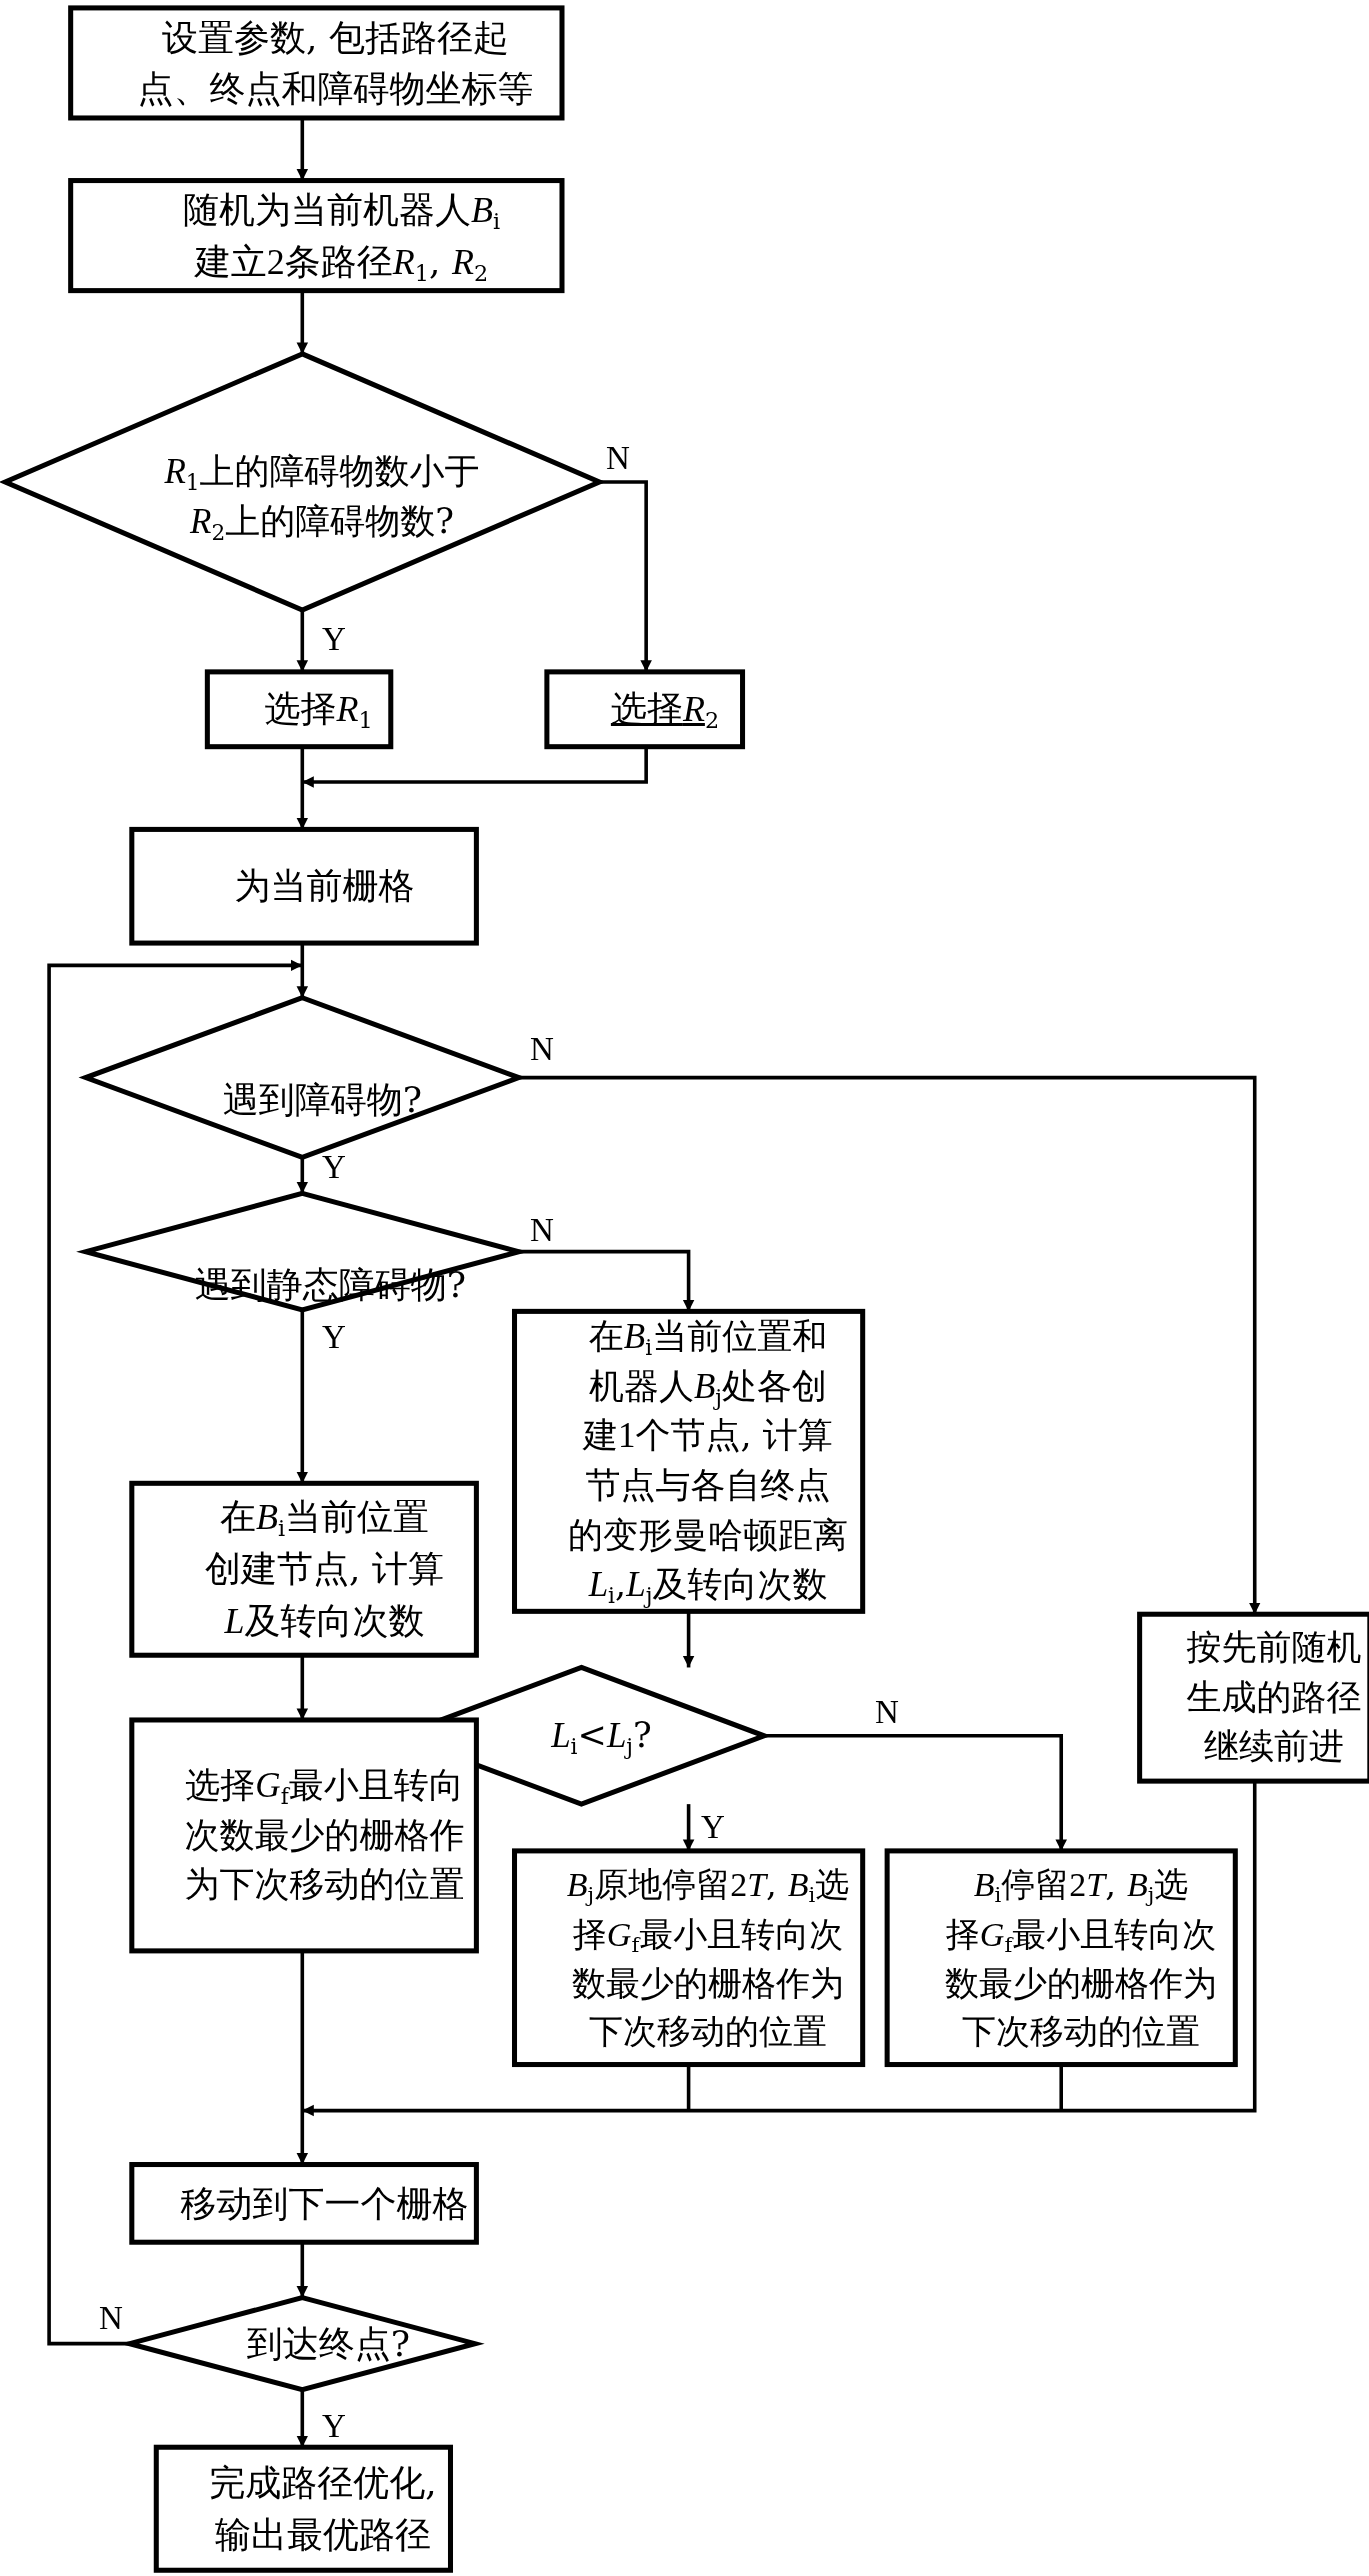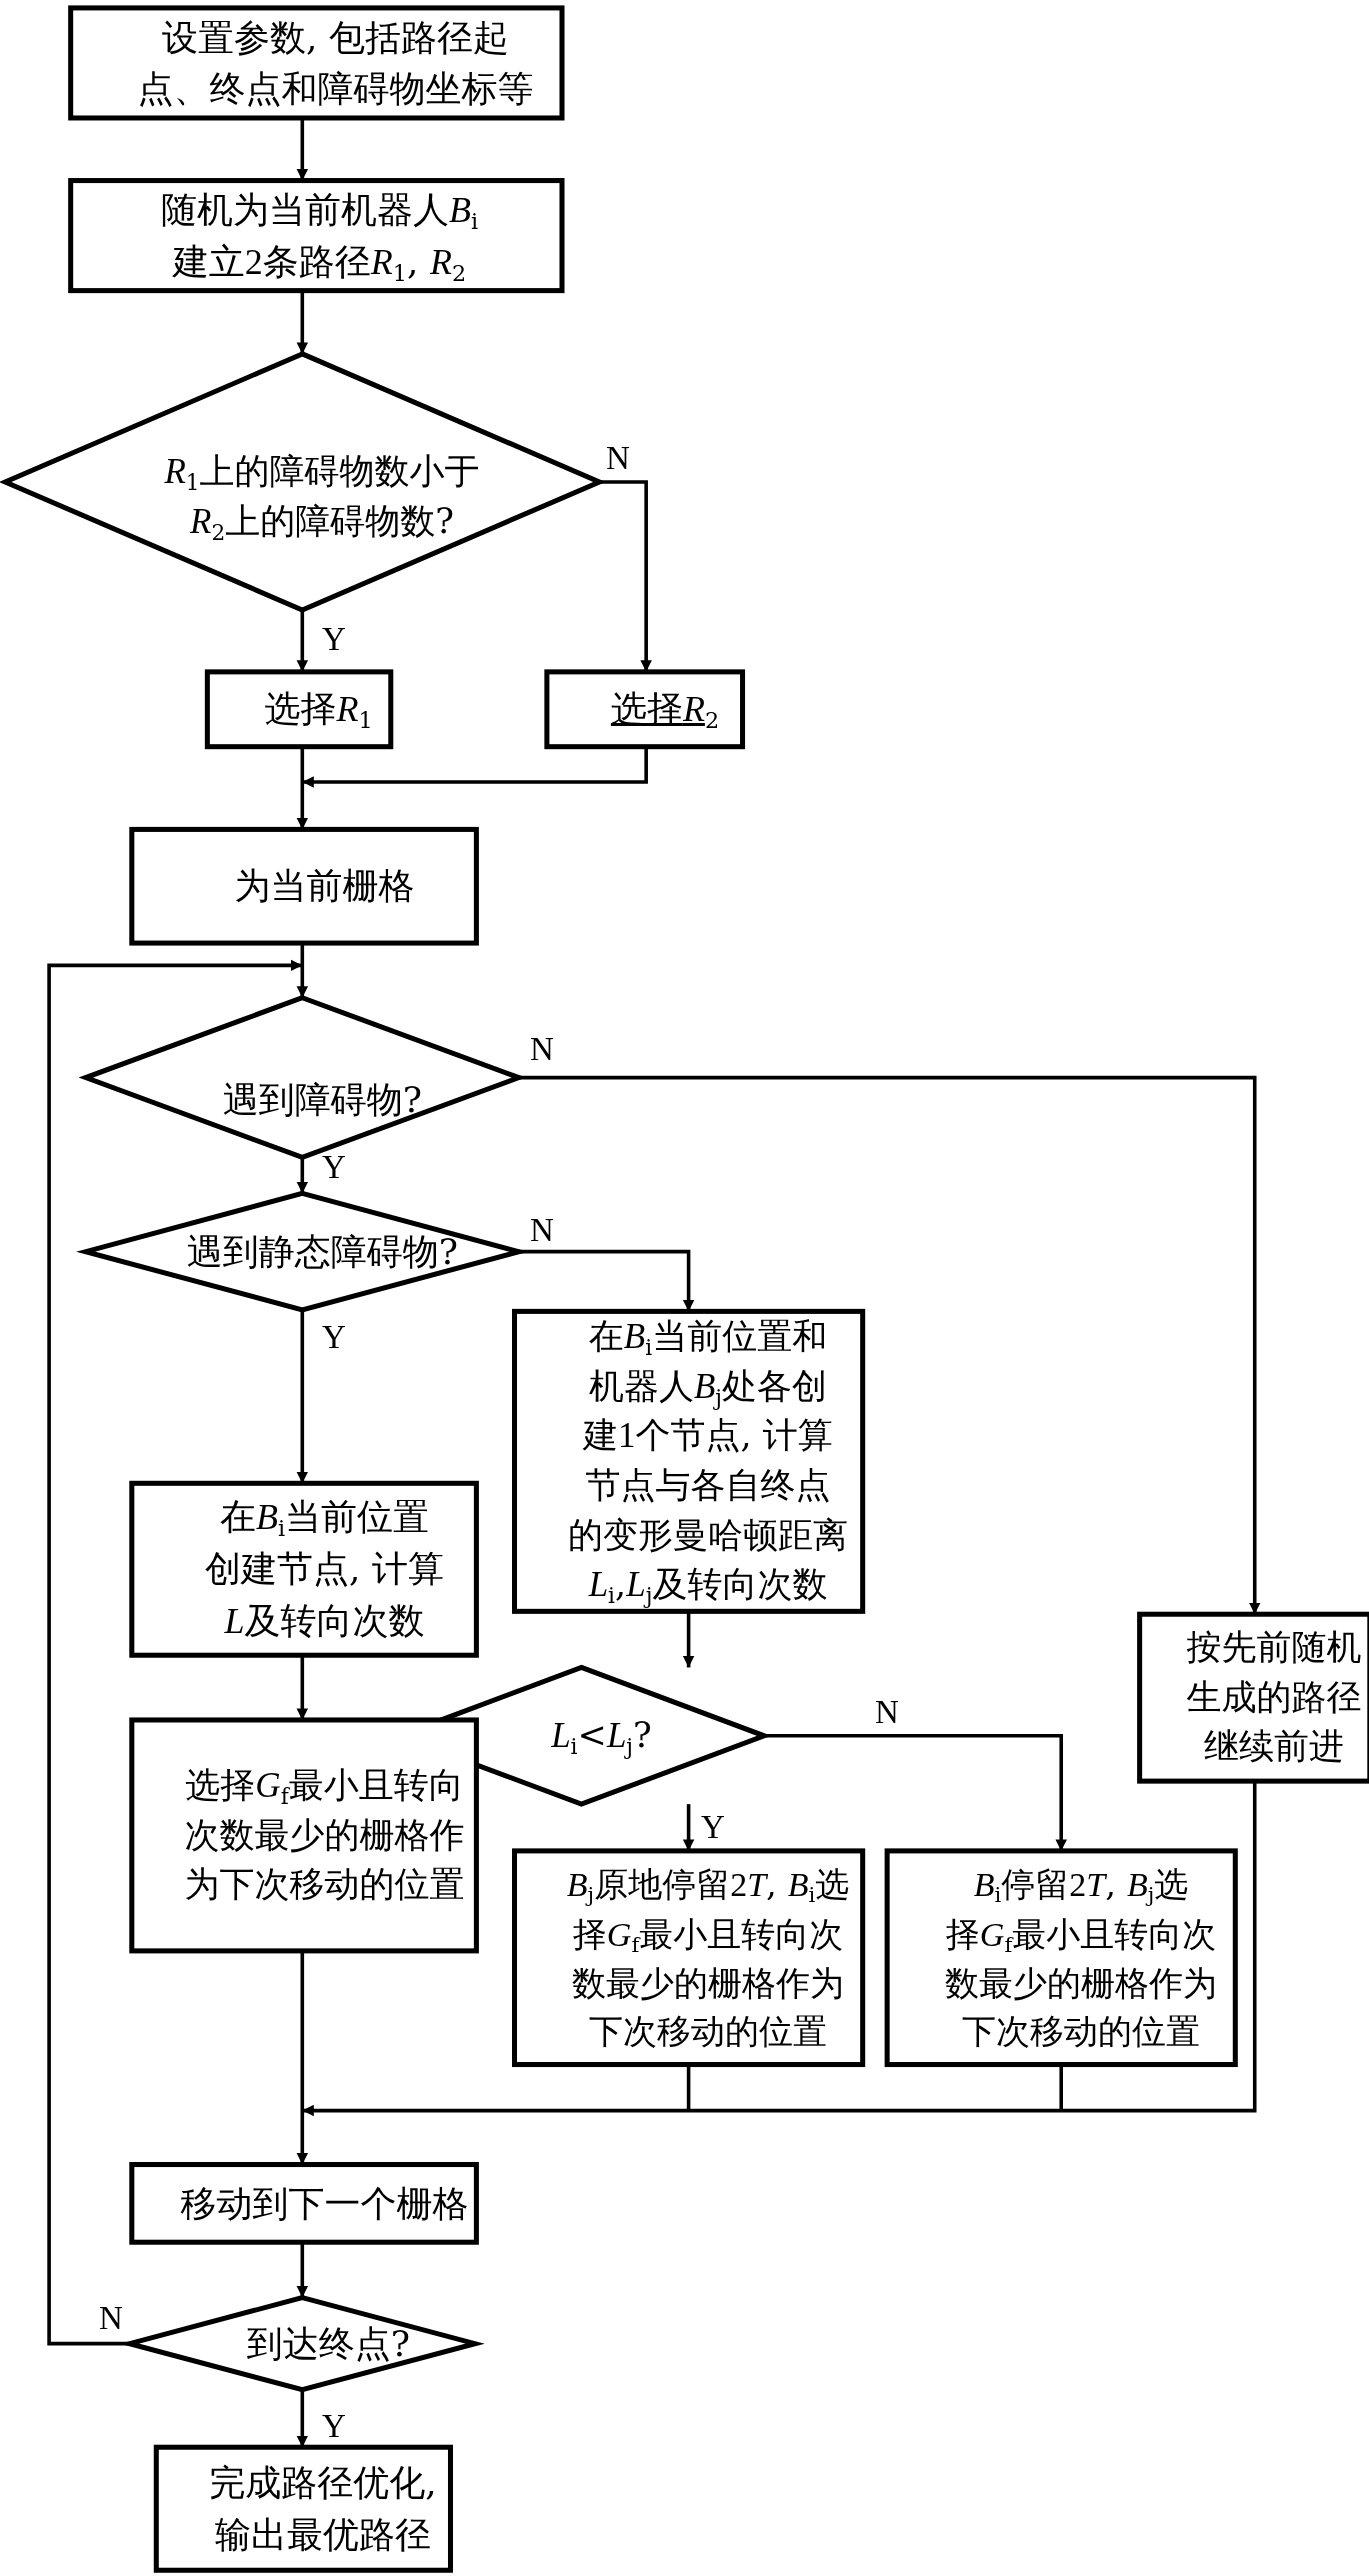--- a/index.html
+++ b/index.html
@@ -69,21 +69,21 @@
       <polyline points="420,3322 420,3402" fill="none" stroke="#000000" stroke-width="5" stroke-linejoin="miter" marker-end="url(#arrow)"></polyline>
     </g>
 </svg>
 <div id="texts">
     <div class="node-text" style="left: 70px; top: 8px; width: 491px; height: 110px;">
       <div>
         <span class="line"><span>设置参数, 包括路径起</span></span>
         <span class="line"><span>点、终点和障碍物坐标等</span></span>
       </div>
     </div>
-    <div class="node-text" style="left: 54px; top: 181px; width: 491px; height: 110px;">
+    <div class="node-text" style="left: 76px; top: 181px; width: 491px; height: 110px;">
       <div>
         <span class="line"><span>随机为当前机器人</span><i>B</i><sub>i</sub></span>
         <span class="line"><span>建立</span><span class="num">2</span><span>条路径</span><i>R</i><sub>1</sub><span>, </span><i>R</i><sub>2</sub></span>
       </div>
     </div>
     <div class="node-text" style="left: 5px; top: 369px; width: 594px; height: 256px; font-size: 35px;">
       <div>
         <span class="line"><i>R</i><sub>1</sub><span>上的障碍物数小于</span></span>
         <span class="line"><i>R</i><sub>2</sub><span>上的障碍物数?</span></span>
       </div>
@@ -101,21 +101,21 @@
     <div class="node-text" style="left: 132px; top: 829px; width: 345px; height: 114px;">
       <div>
         <span class="line"><span>为当前栅格</span></span>
       </div>
     </div>
     <div class="node-text" style="left: 86px; top: 1020px; width: 433px; height: 160px; text-align: center;">
       <div>
         <span class="line"><span>遇到障碍物?</span></span>
       </div>
     </div>
-    <div class="node-text" style="left: 86px; top: 1193px; width: 433px; height: 117px;">
+    <div class="node-text" style="left: 94px; top: 1193px; width: 433px; height: 117px; align-items: flex-end;">
       <div>
         <span class="line"><span>遇到静态障碍物?</span></span>
       </div>
     </div>
     <div class="node-text" style="left: 514px; top: 1311px; width: 348px; height: 300px; font-size: 35px;">
       <div>
         <span class="line"><span>在</span><i>B</i><sub>i</sub><span>当前位置和</span></span>
         <span class="line"><span>机器人</span><i>B</i><sub>j</sub><span>处各创</span></span>
         <span class="line"><span>建</span><span class="num">1</span><span>个节点, 计算</span></span>
         <span class="line"><span>节点与各自终点</span></span>

